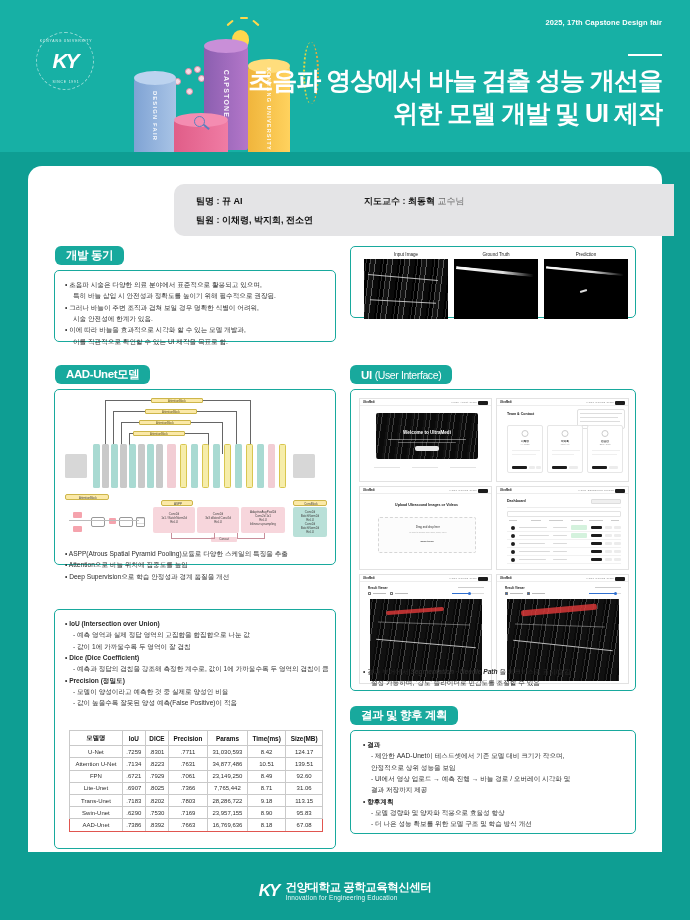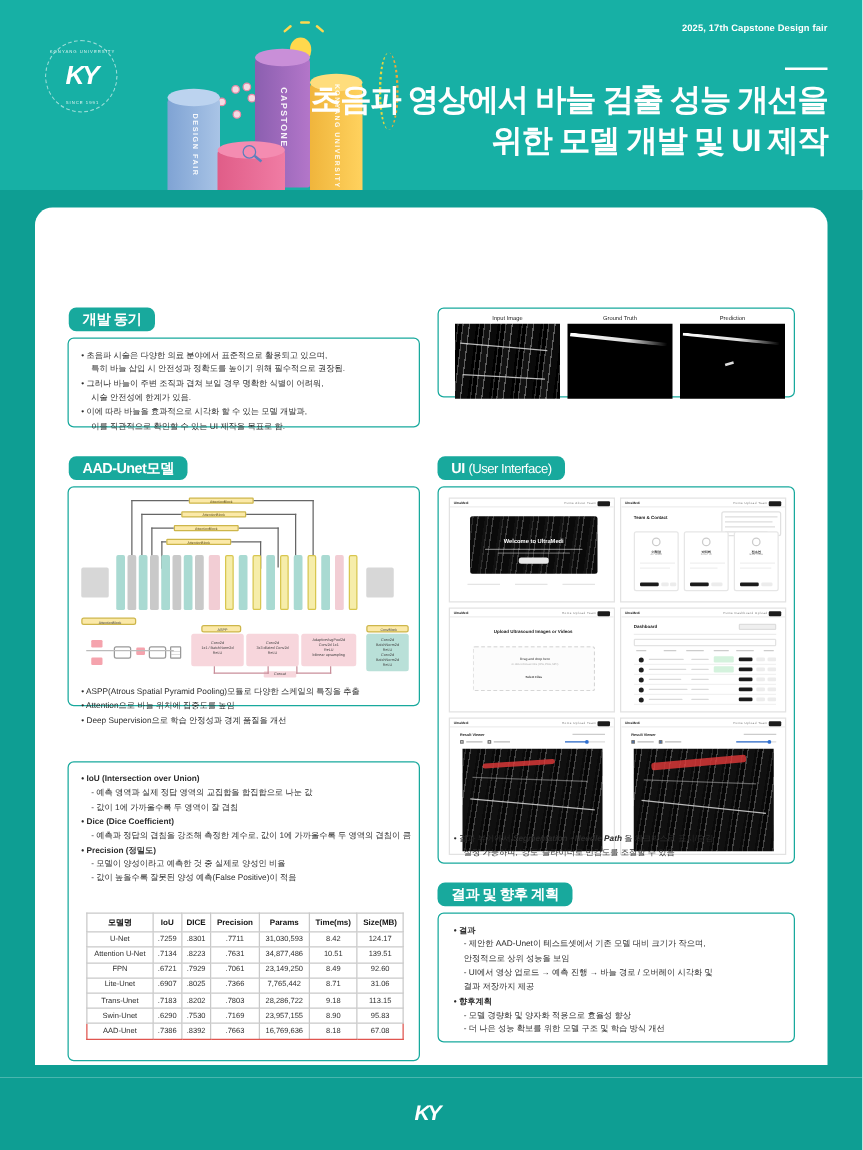--- a/index.html
+++ b/index.html
@@ -279,20 +279,35 @@
     <span>위한 모델 개발 및 UI 제작</span>
   </div>
 </div>
 
 <div class="body-wrap">
   <div class="tab-b"></div>
   <div class="tab-p"></div>
 
   <div class="sheet">
 
+    <div class="teambar">
+      <div class="tb-row" style="left:22px;top:11px;">
+        <span class="tb-k">팀명 :</span>
+        <span class="tb-v">뀨 AI</span>
+      </div>
+      <div class="tb-row" style="left:190px;top:11px;">
+        <span class="tb-k">지도교수 :</span>
+        <span class="tb-v">최동혁</span>
+        <span class="tb-sfx">교수님</span>
+      </div>
+      <div class="tb-row" style="left:22px;top:30px;">
+        <span class="tb-k">팀원 :</span>
+        <span class="tb-v">이채령, 박지희, 전소연</span>
+      </div>
+    </div>
 
     <div class="sec-tag" style="left:27px;top:80px;">
       <span>개발 동기</span>
     </div>
     <div class="panel" style="left:26px;top:104px;width:282px;height:72px;">
       <div class="bl" style="left:10px;top:8px;width:262px;">
         <span class="b1">• 초음파 시술은 다양한 의료 분야에서 표준적으로 활용되고 있으며,</span>
         <span class="b2">특히 바늘 삽입 시 안전성과 정확도를 높이기 위해 필수적으로 권장됨.</span>
         <span class="b1">• 그러나 바늘이 주변 조직과 겹쳐 보일 경우 명확한 식별이 어려워,</span>
         <span class="b2">시술 안전성에 한계가 있음.</span>
@@ -743,13 +758,17 @@
         <span class="b2">- 모델 경량화 및 양자화 적용으로 효율성 향상</span>
         <span class="b2">- 더 나은 성능 확보를 위한 모델 구조 및 학습 방식 개선</span>
       </div>
     </div>
 
   </div>
 </div>
 
 <div class="footer">
   <span class="ft-ky">KY</span>
+  <span>
+    <div class="ft-kr">건양대학교 공학교육혁신센터</div>
+    <div class="ft-en">Innovation for Engineering Education</div>
+  </span>
 </div>
 
 </body></html>

